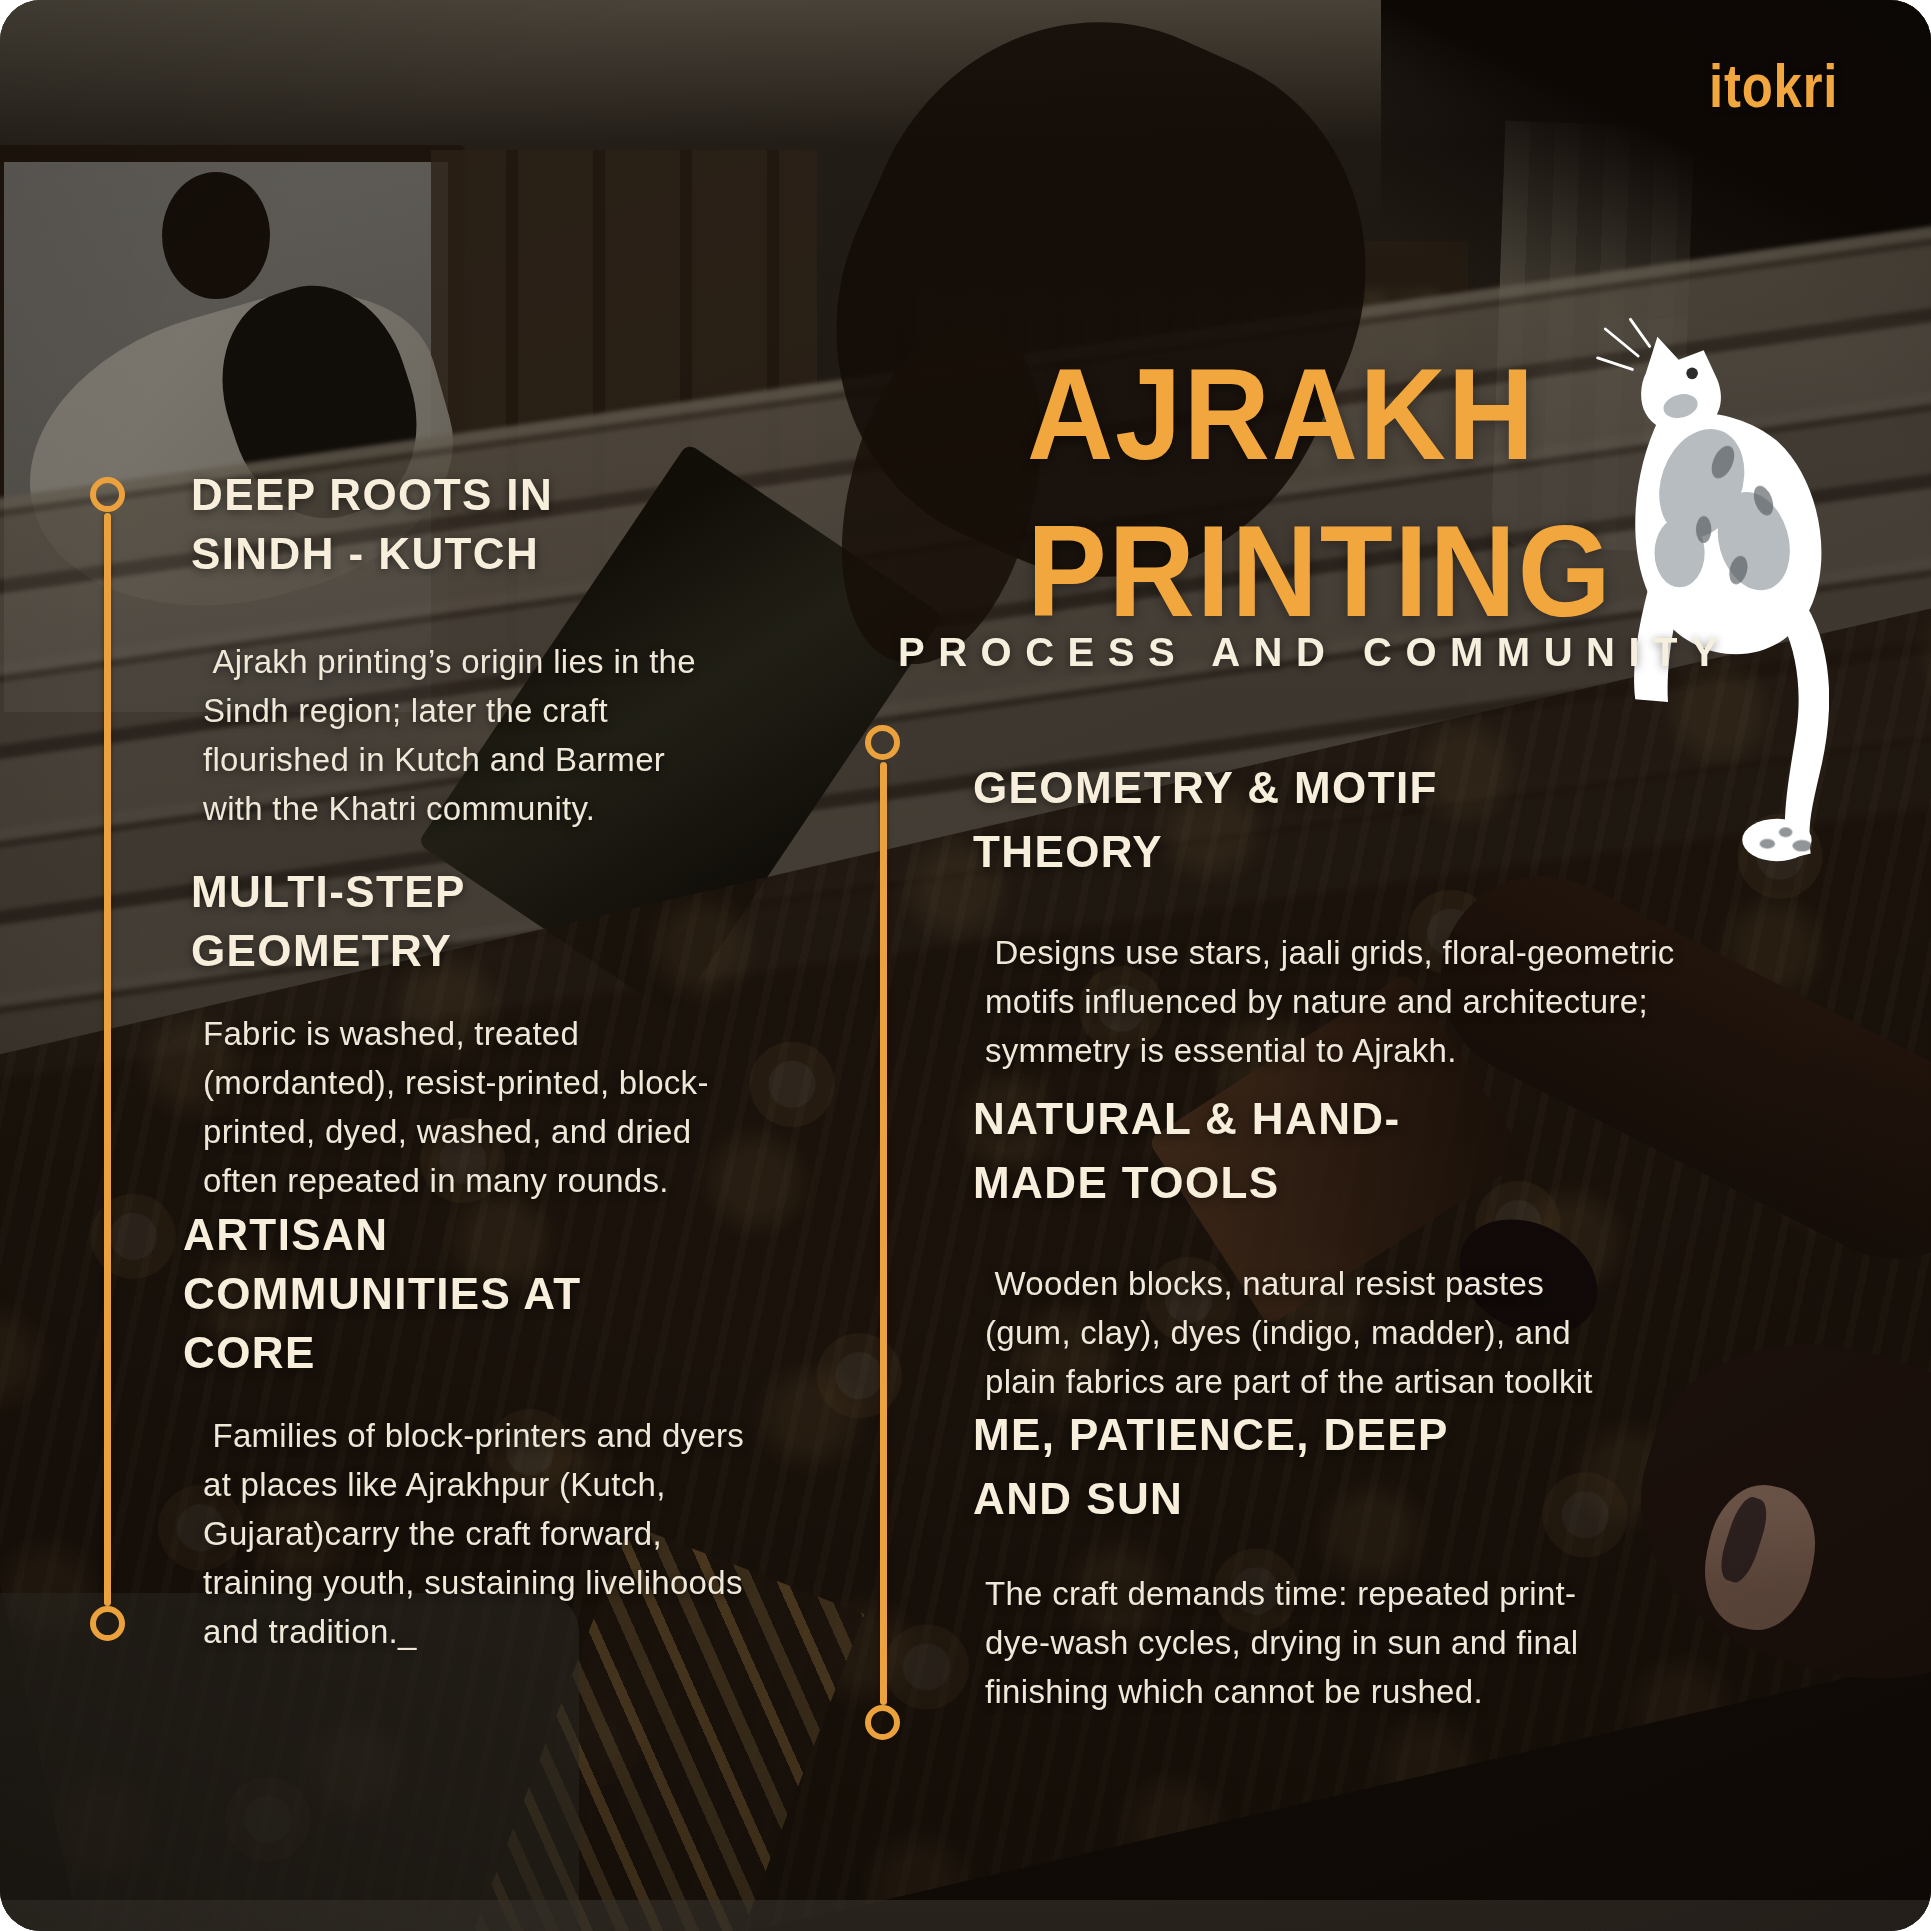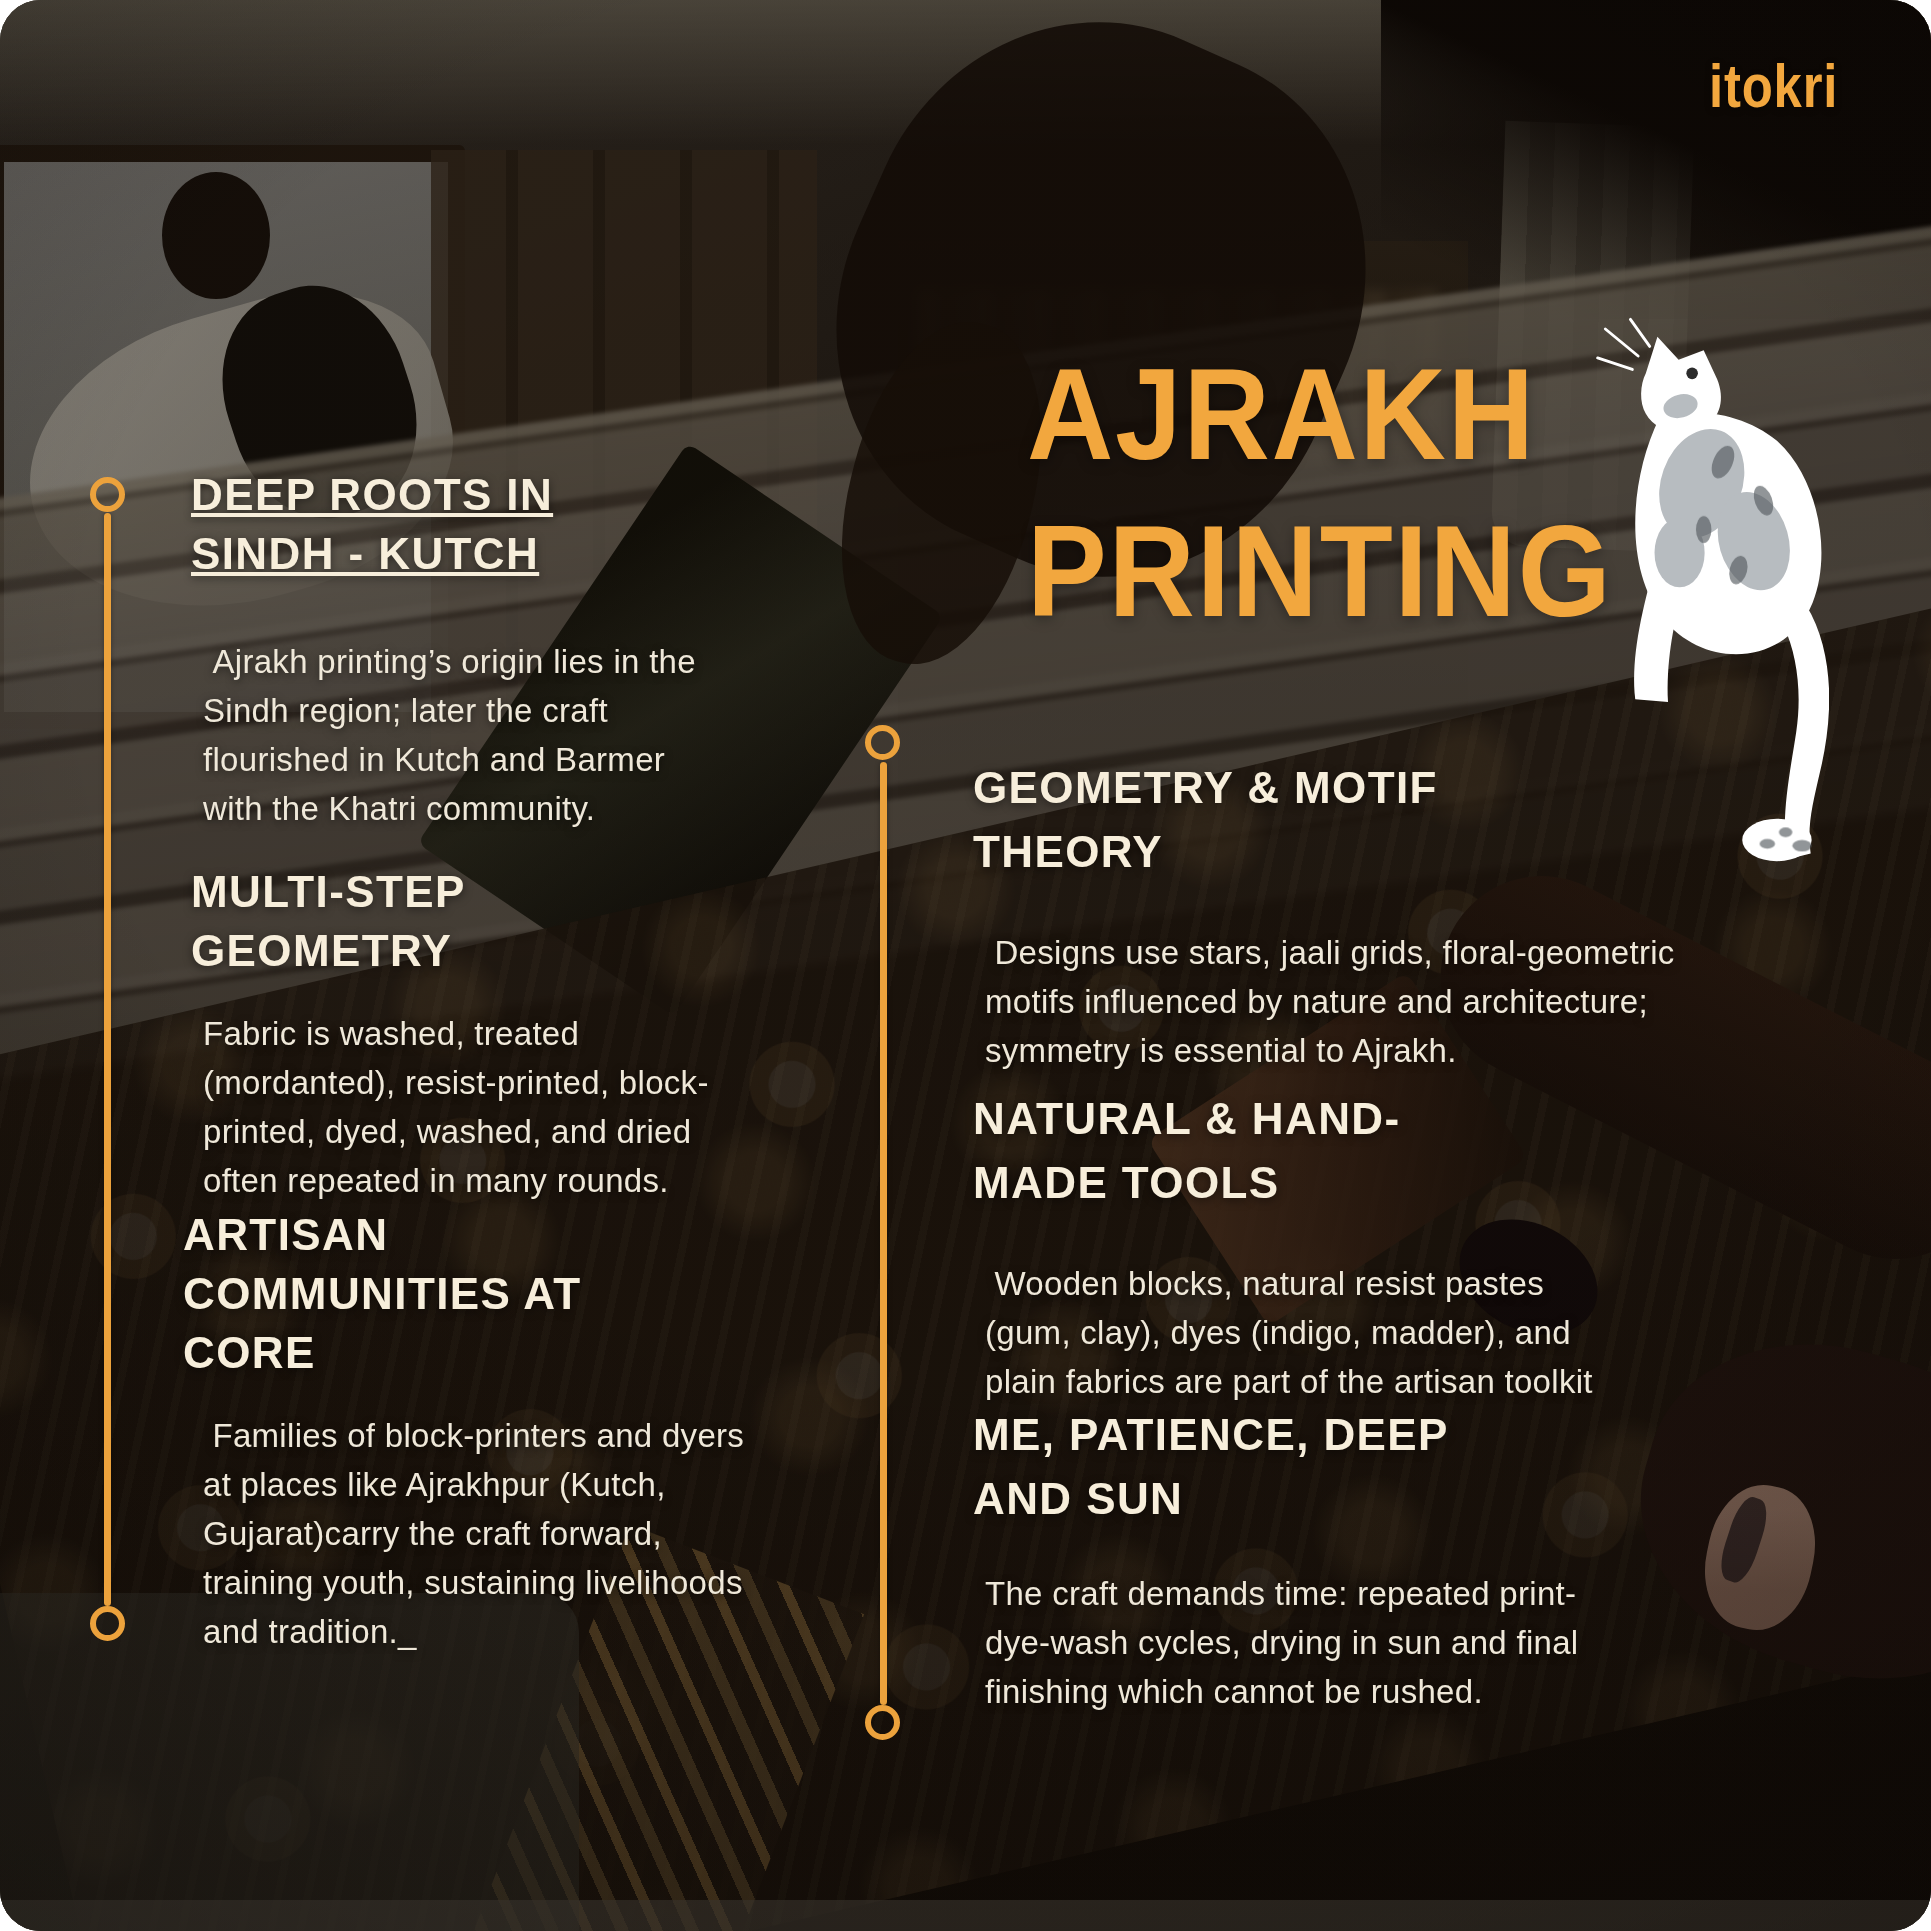--- a/index.html
+++ b/index.html
@@ -60,21 +60,21 @@
   #line-left{left:104px;top:513px;height:1093px;}
   #ring-left-top{left:90px;top:477px;}
   #ring-left-bottom{left:90px;top:1606px;}
   #line-right{left:880px;top:762px;height:943px;}
   #ring-right-top{left:865px;top:725px;}
   #ring-right-bottom{left:865px;top:1705px;}
   .heading{position:absolute;margin:0;color:#F7EEDB;font-size:44px;font-weight:700;letter-spacing:1.4px;text-shadow:0 1.9px 9.7px rgba(0,0,0,.5);}
   .h-left{line-height:59px;}
   .h-right{line-height:64px;}
   .body-text{position:absolute;margin:15px;color:#EFE8D9;font-size:33px;font-weight:400;line-height:49px;letter-spacing:0.3px;text-shadow:0 1.9px 8.7px rgba(0,0,0,.55);}
-  #hL1{left:191px;top:465px;text-decoration:underline;}   #pL1{left:188px;top:622px;}
+  #hL1{left:191px;top:465px;}   #pL1{left:188px;top:622px;}
   #hL2{left:191px;top:862px;}   #pL2{left:188px;top:994px;}
   #hL3{left:183px;top:1205px;}  #pL3{left:188px;top:1396px;}
   #hR1{left:973px;top:756px;}  #pR1{left:970px;top:913px;}
   #hR2{left:973px;top:1087px;} #pR2{left:970px;top:1244px;}
   #hR3{left:973px;top:1403px;} #pR3{left:970px;top:1554px;}
 </style>
 </head>
 <body>
 
 <div id="card">
@@ -140,20 +140,21 @@
       <ellipse cx="140" cy="150" rx="10" ry="18" transform="rotate(24 140 150)"></ellipse>
       <ellipse cx="182" cy="190" rx="9" ry="16" transform="rotate(-20 182 190)"></ellipse>
       <ellipse cx="120" cy="220" rx="8" ry="14"></ellipse>
       <ellipse cx="156" cy="262" rx="9" ry="15" transform="rotate(14 156 262)"></ellipse>
       <ellipse cx="222" cy="548" rx="10" ry="6"></ellipse>
       <ellipse cx="186" cy="546" rx="8" ry="5"></ellipse>
       <ellipse cx="205" cy="534" rx="7" ry="5"></ellipse>
     </g>
   </svg>
 
+  <div class="subtitle">PROCESS AND COMMUNITY</div>
 
   <div class="tl-line" id="line-left"></div>
   <div class="tl-ring" id="ring-left-top"></div>
   <div class="tl-ring" id="ring-left-bottom"></div>
   <div class="tl-line" id="line-right"></div>
   <div class="tl-ring" id="ring-right-top"></div>
   <div class="tl-ring" id="ring-right-bottom"></div>
 
   <h2 class="heading h-left pre" id="hL1">DEEP ROOTS IN
 SINDH - KUTCH</h2>

